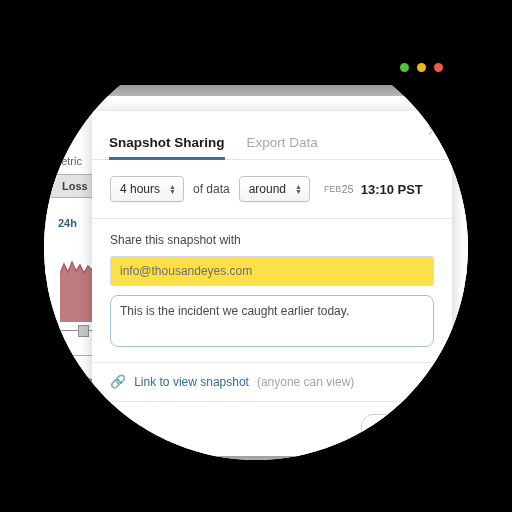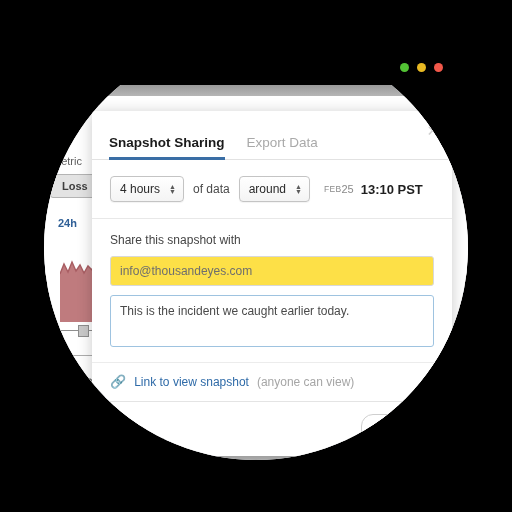--- a/index.html
+++ b/index.html
@@ -277,21 +277,21 @@
     width: 100%;
     box-sizing: border-box;
     margin-top: 9px;
     padding: 8px 9px;
     height: 52px;
     resize: none;
     font-size: 12px;
     font-family: "Liberation Sans", sans-serif;
     color: #4a4a4a;
     border: 1px solid #9ec3e0;
-    border-radius: 3px;
+    border-radius: 8px;
     background: #fff;
     outline: none;
   }
   .link-row {
     display: flex;
     align-items: center;
     gap: 8px;
     padding: 11px 18px 12px 18px;
     border-top: 1px solid #ececec;
     border-bottom: 1px solid #e4e4e4;

